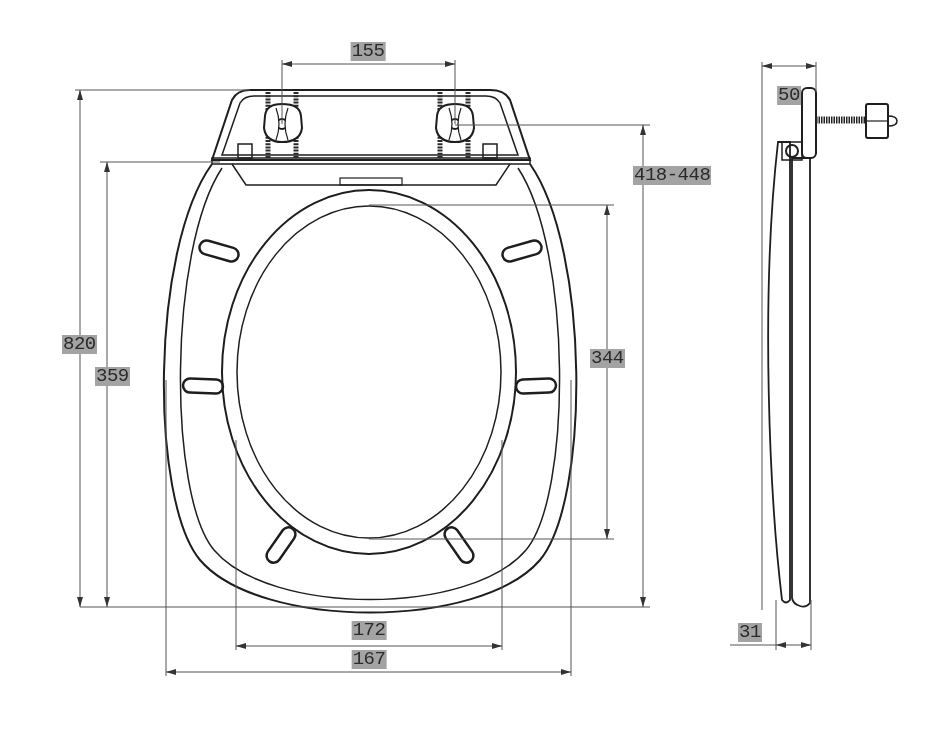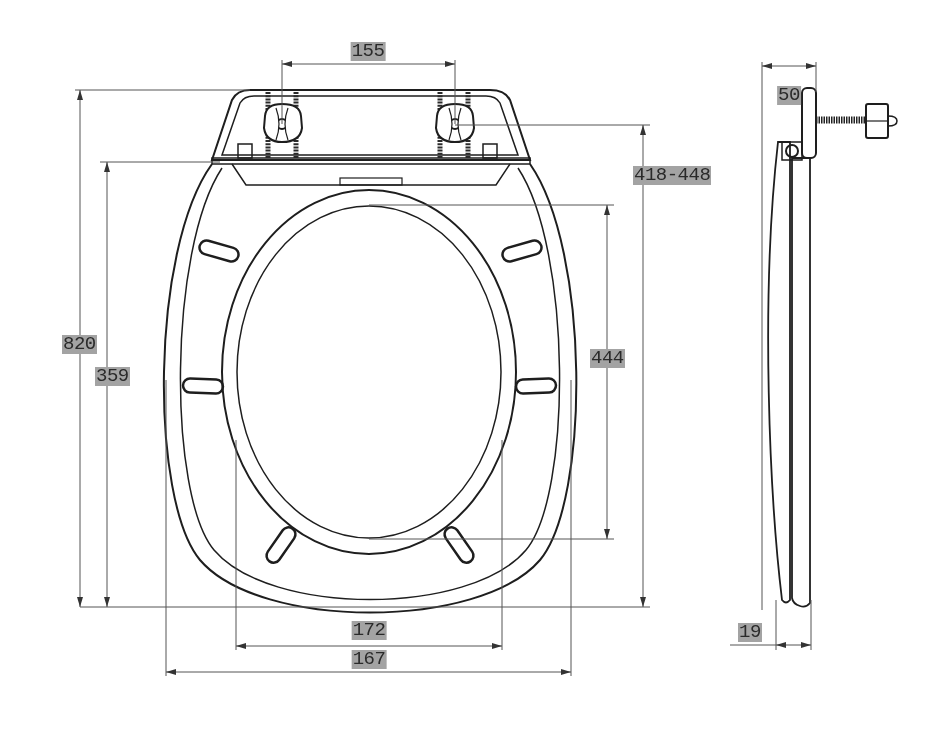--- a/index.html
+++ b/index.html
@@ -117,17 +117,17 @@
     <line x1="811" y1="600" x2="811" y2="650"></line>
     <line x1="730" y1="645" x2="776" y2="645"></line>
     <line x1="776" y1="645" x2="811" y2="645" marker-start="url(#arr)" marker-end="url(#arr)"></line>
   </g>
 </svg>
 
 <span class="dim-text c" style="left:368px; top:42px;">155</span>
 <span class="dim-text" style="left:610px; top:166px;margin-left:23px;">418-448</span>
 <span class="dim-text" style="left:62px; top:335px;">820</span>
 <span class="dim-text" style="left:95px; top:367px;">359</span>
-<span class="dim-text" style="left:590px; top:349px;">444</span>
+<span class="dim-text" style="left:590px; top:349px;">344</span>
 <span class="dim-text c" style="left:369px; top:621px;">172</span>
 <span class="dim-text c" style="left:369px; top:650px;">167</span>
 <span class="dim-text c" style="left:789px; top:44px;margin-top:42px;">50</span>
-<span class="dim-text" style="left:738px; top:623px;">19</span>
+<span class="dim-text" style="left:738px; top:623px;">31</span>
 
 </body></html>

